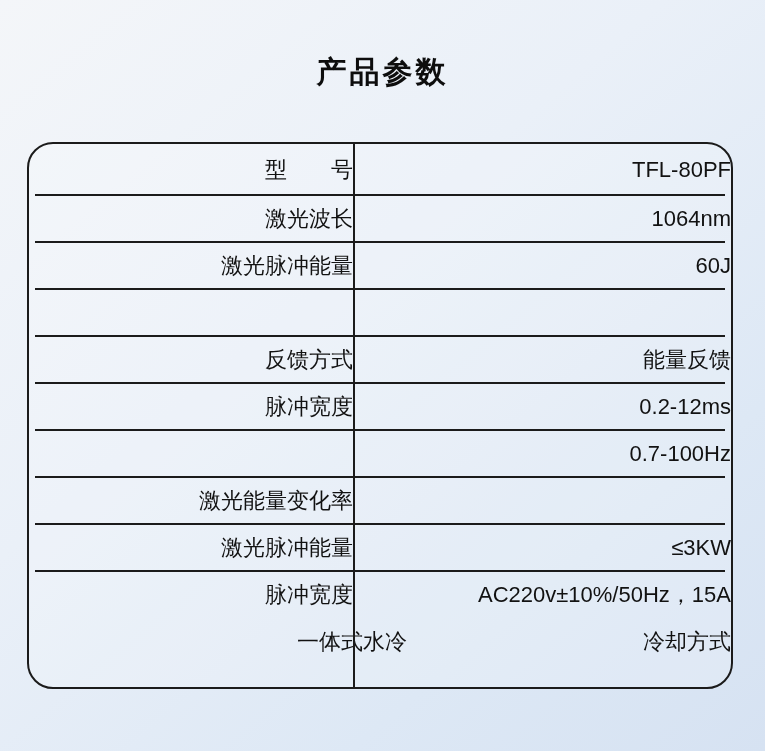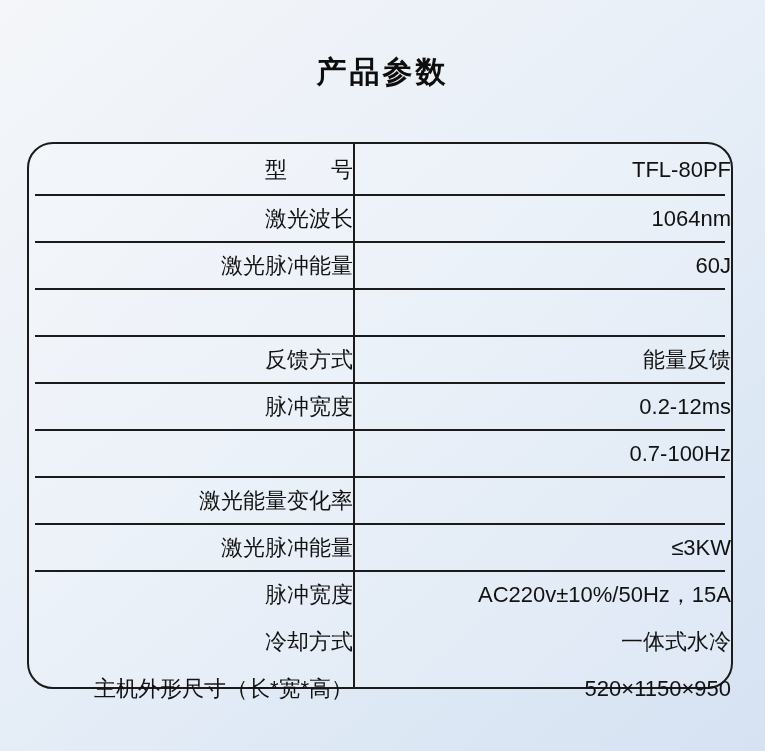--- a/index.html
+++ b/index.html
@@ -133,24 +133,20 @@
       <div class="cell label">激光脉冲能量</div>
       <div class="cell value">≤3KW</div>
     </div>
 
     <div class="row">
       <div class="cell label">脉冲宽度</div>
       <div class="cell value">AC220v±10%/50Hz，15A</div>
     </div>
 
     <div class="row">
+      <div class="cell value">一体式水冷</div>
       <div class="cell label">冷却方式</div>
-      <div class="cell value">一体式水冷</div>
     </div>
 
-    <div class="row">
-      <div class="cell label">主机外形尺寸（长*宽*高）</div>
-      <div class="cell value">520×1150×950</div>
-    </div>
 
   </div>
   <div class="col-divider"></div>
 </div>
 
 </body></html>

